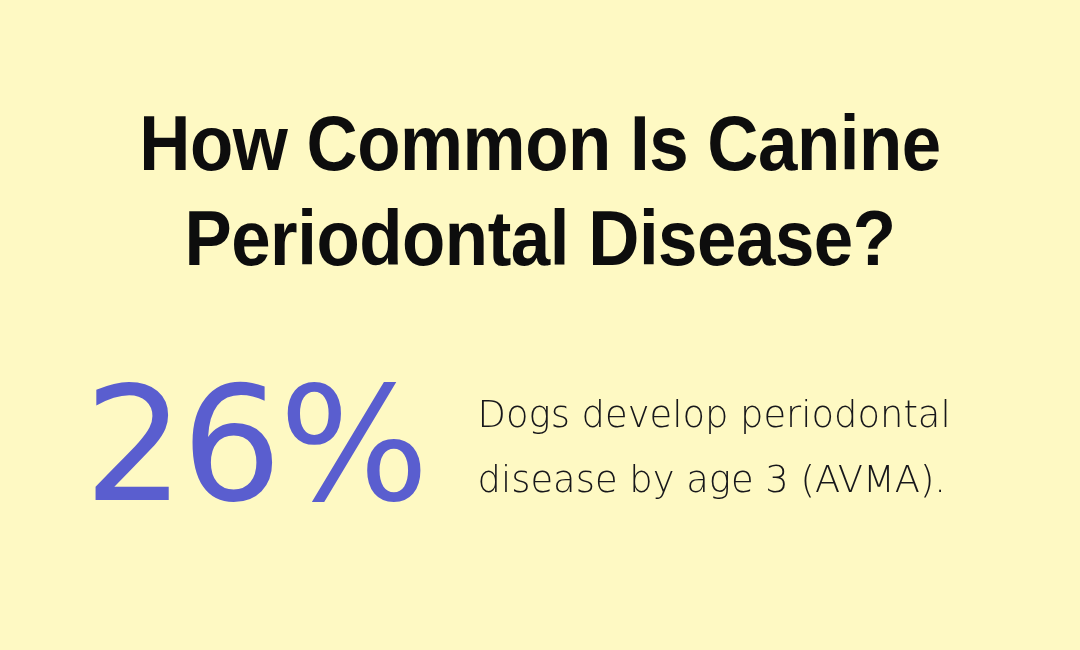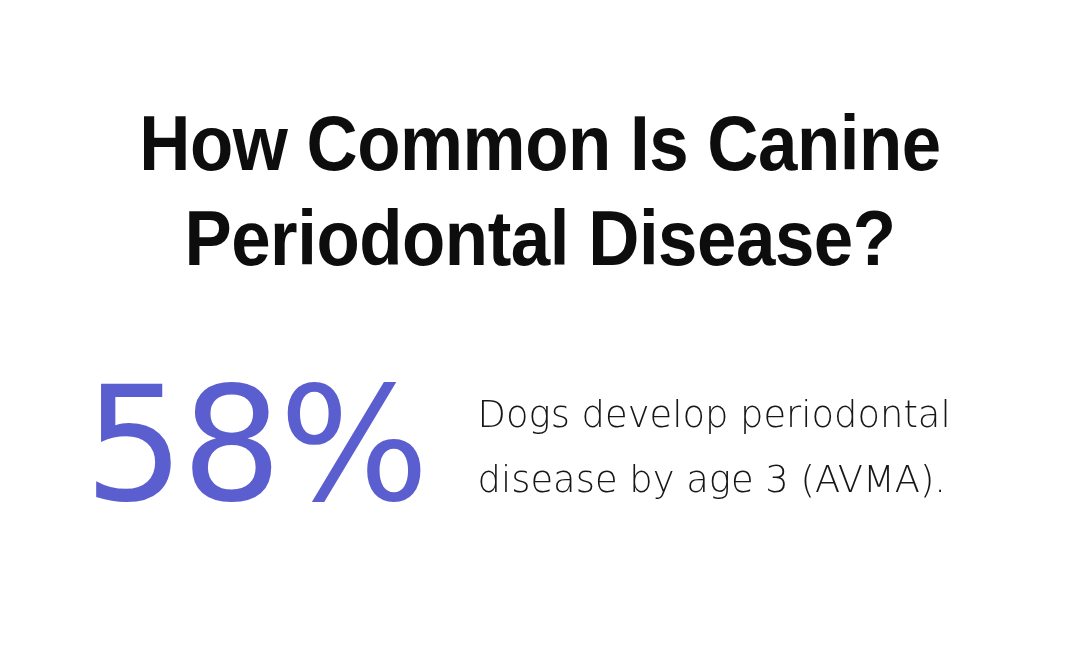--- a/index.html
+++ b/index.html
@@ -11,21 +11,21 @@
     height: 650px;
     background: #dedede;
     font-family: "Liberation Sans", sans-serif;
     overflow: hidden;
   }
 
   .infographic-card {
     position: relative;
     width: 1080px;
     height: 650px;
-    background: #ffffff;
+    background: #fef9c3;
     box-sizing: border-box;
   }
 
   
   .headline {
     position: absolute;
     left: 0;
     right: 0;
     top: 96px;
     text-align: center;
@@ -82,19 +82,19 @@
 </head>
 <body>
 
 <div class="infographic-card">
 
   <h1 class="headline">How Common Is Canine
 Periodontal Disease?</h1>
 
   <div class="stat-row">
 
-    <div class="stat-figure">58%</div>
+    <div class="stat-figure">26%</div>
 
     <div class="stat-description">Dogs develop periodontal disease by age 3 (AVMA).</div>
 
   </div>
 
 </div>
 
 </body></html>

